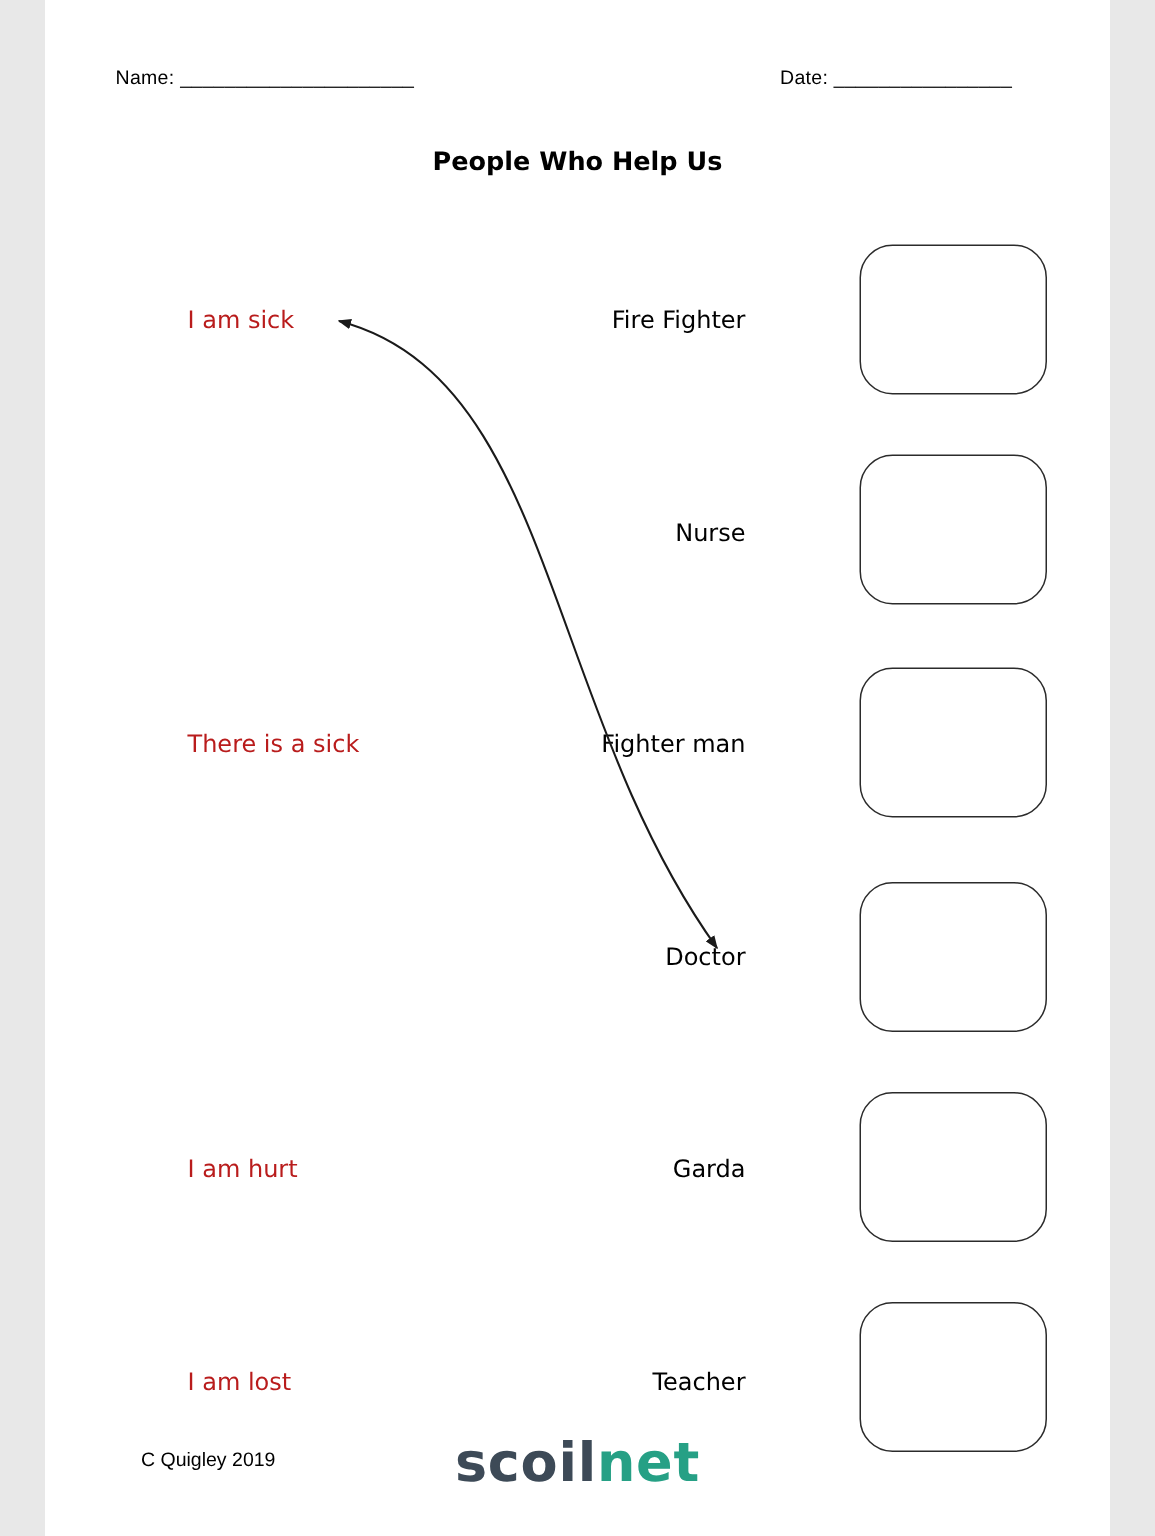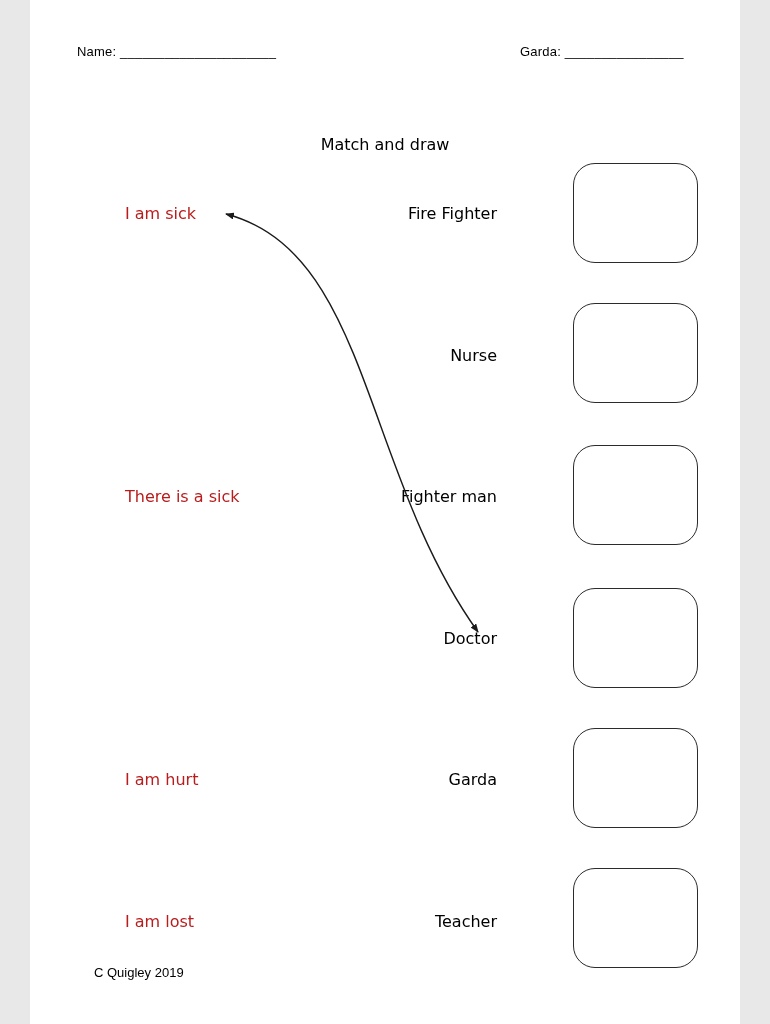--- a/index.html
+++ b/index.html
@@ -91,23 +91,23 @@
   }
   .logo .part1 { }
   .logo .part2 { }
 </style>
 </head>
 <body>
 
 <div class="page">
 
   <div class="topline name-label">Name: _____________________</div>
-  <div class="topline date-label">Garda: ________________</div>
+  <div class="topline date-label">Date: ________________</div>
 
-  <div class="subtitle">Match and draw</div>
+  <div class="title">People Who Help Us</div>
 
   <div class="prompt" style="top:213px">I am sick</div>
   <div class="prompt" style="top:496px">There is a sick</div>
   <div class="prompt" style="top:779px">I am hurt</div>
   <div class="prompt" style="top:921px">I am lost</div>
 
   <div class="helper" style="top:213px">Fire Fighter</div>
   <div class="helper" style="top:355px">Nurse</div>
   <div class="helper" style="top:496px">Fighter man</div>
   <div class="helper" style="top:638px">Doctor</div>
@@ -128,14 +128,17 @@
       </marker>
       <marker id="arrowhead-end" markerWidth="9" markerHeight="7" refX="8" refY="3.5" orient="auto" markerUnits="userSpaceOnUse">
         <path d="M0,0 L9,3.5 L0,7 z" fill="#1a1a1a"></path>
       </marker>
     </defs>
     <path d="M 196 214 C 340 252, 332 470, 448 632" fill="none" stroke="#1a1a1a" stroke-width="1.4" marker-start="url(#arrowhead)" marker-end="url(#arrowhead-end)"></path>
   </svg>
 
   <div class="credit">C Quigley 2019</div>
 
+  <div class="logo">
+    <span class="part1" style="color: rgb(61, 74, 87);">scoil</span><span class="part2" style="color: rgb(38, 160, 133);">net</span>
+  </div>
 
 </div>
 
 </body></html>

